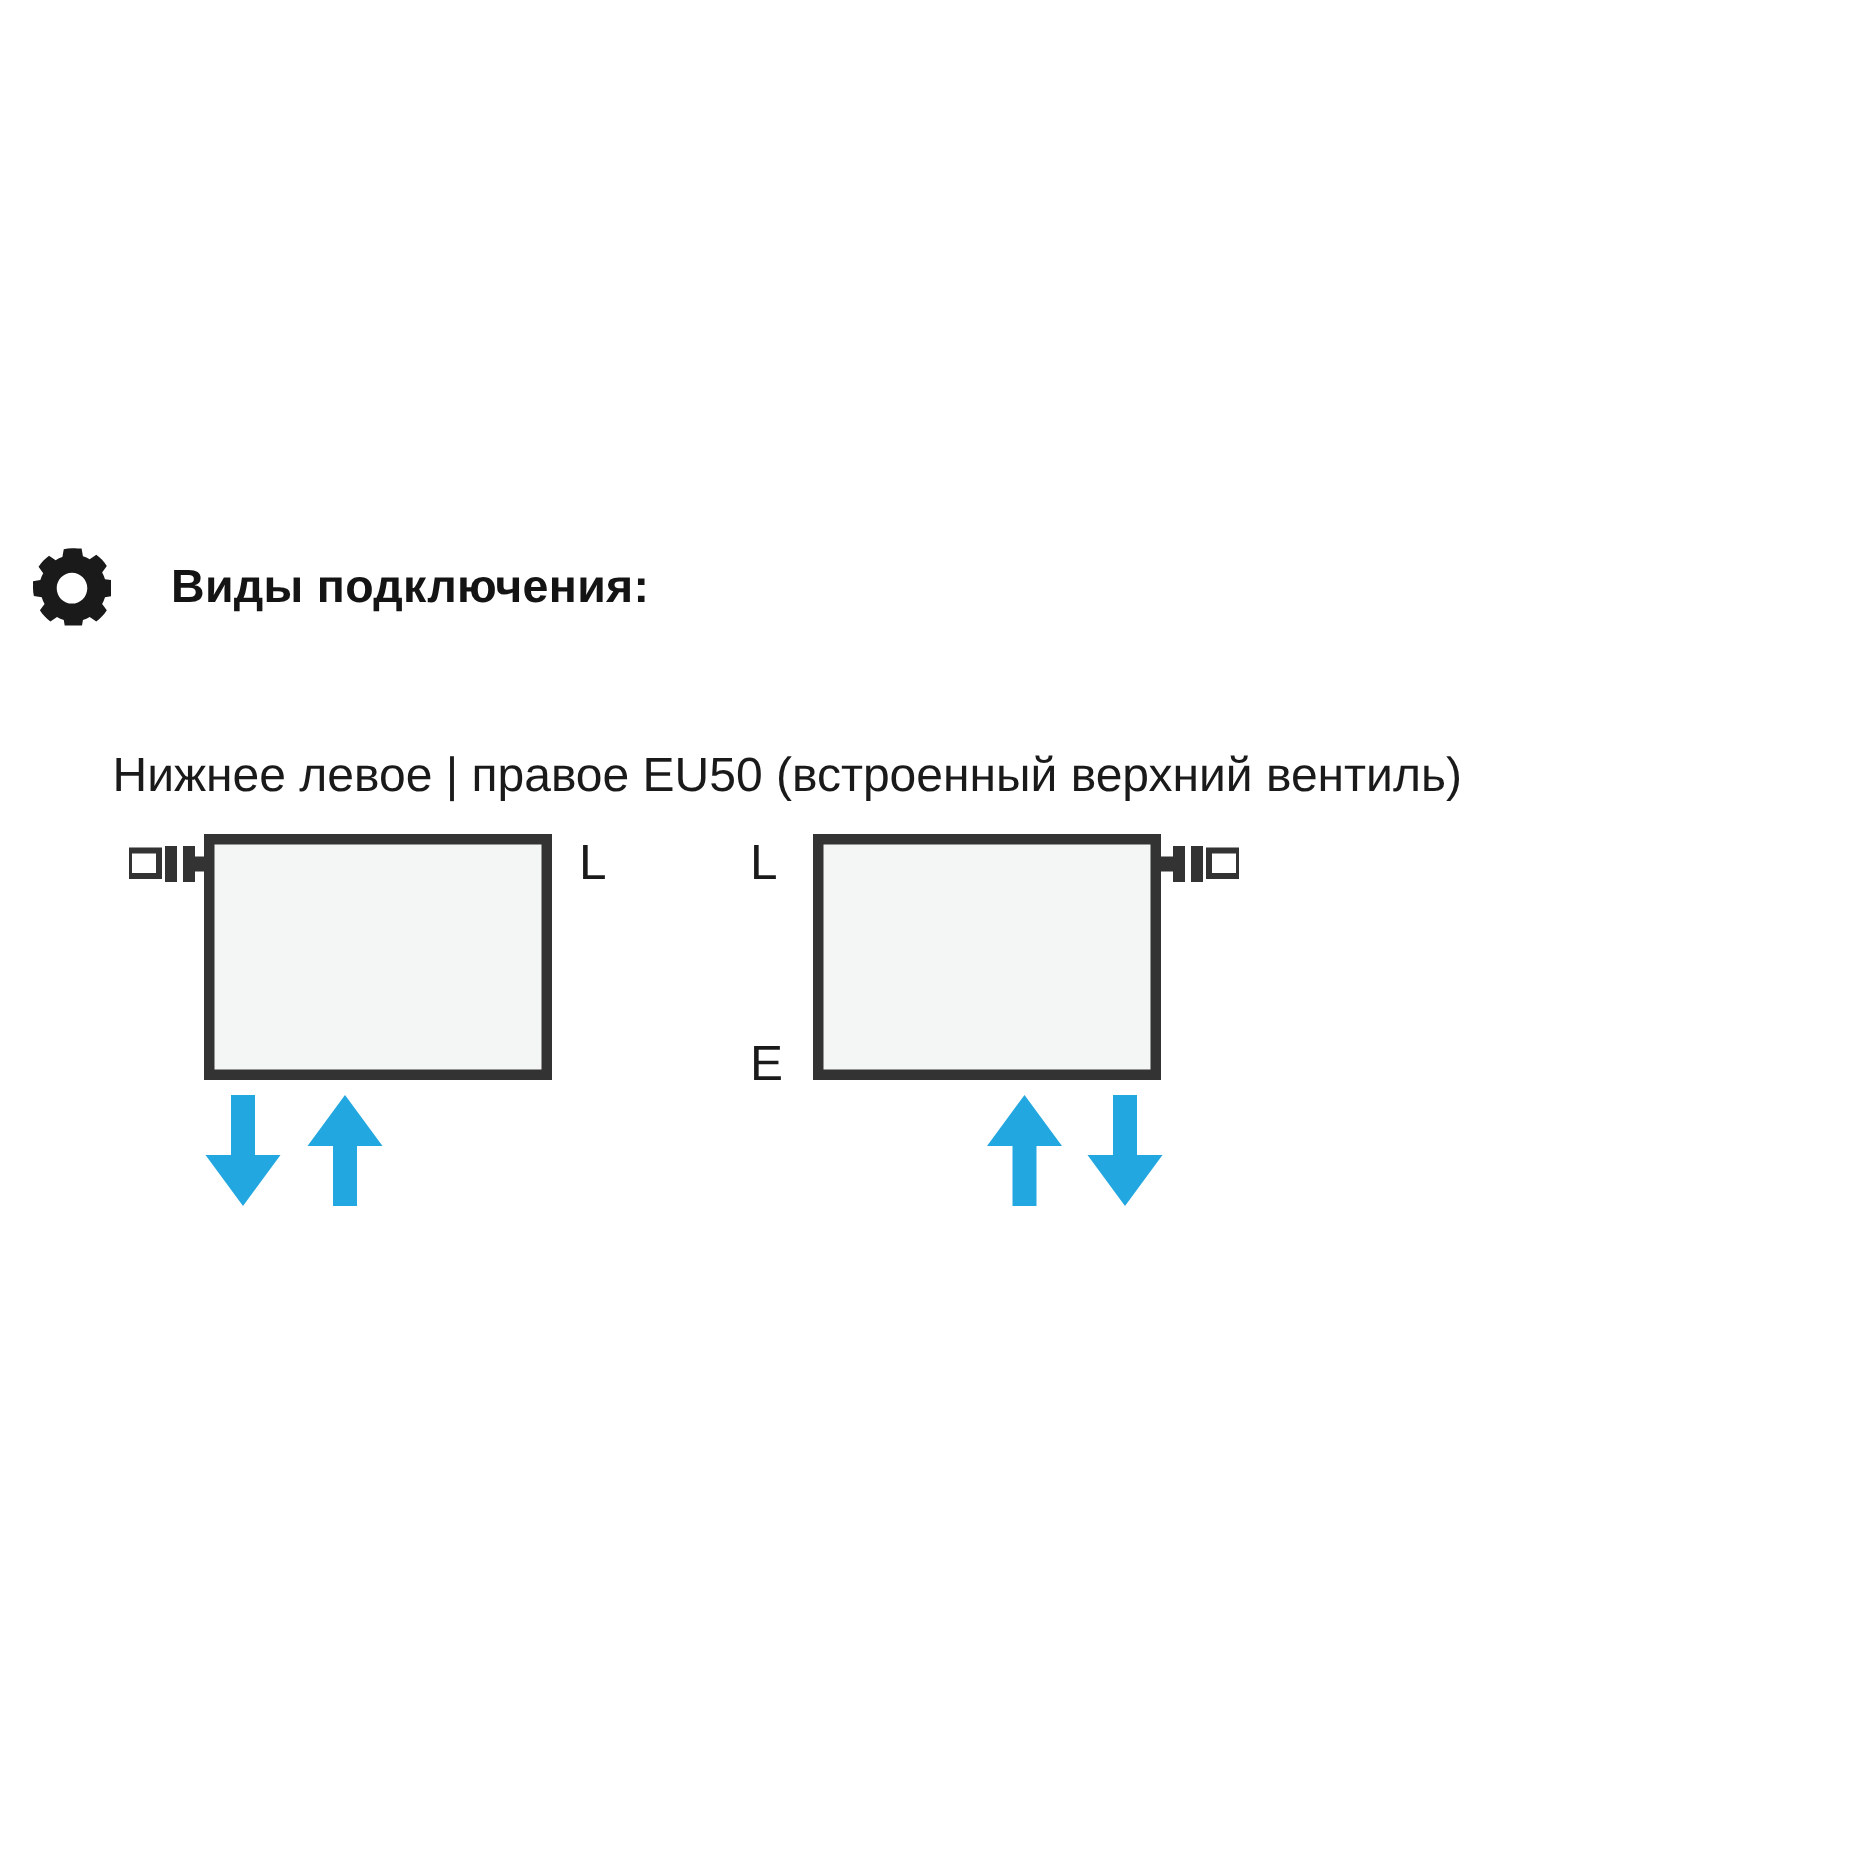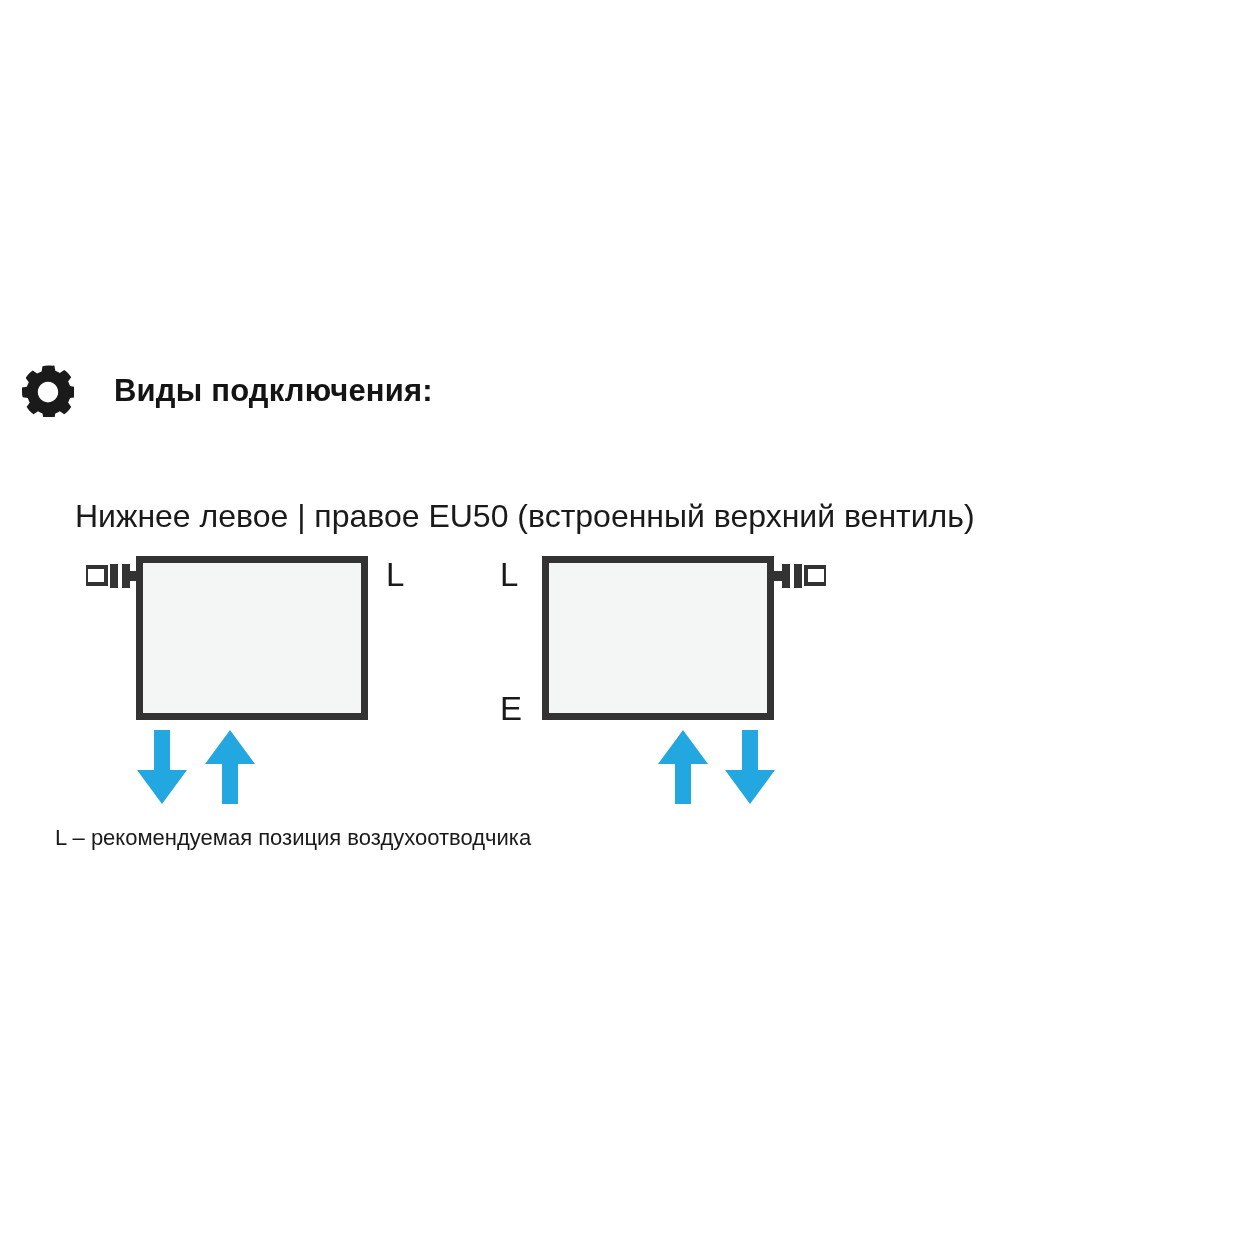--- a/index.html
+++ b/index.html
@@ -158,14 +158,13 @@
   <svg class="arrow" id="arrow-r-up" viewBox="0 0 56 74" xmlns="http://www.w3.org/2000/svg">
     <path fill="#22A7E0" d="M28 0 L53 34 H36 v40 H20 V34 H3 z"></path>
   </svg>
   <svg class="arrow" id="arrow-r-down" viewBox="0 0 56 74" xmlns="http://www.w3.org/2000/svg">
     <path fill="#22A7E0" d="M20 0 h16 v40 h17 L28 74 L3 40 h17 z"></path>
   </svg>
 
 </div>
 
 <div class="legend">
-  <div class="legend-line">L – рекомендуемая позиция воздухоотводчика</div>
 </div>
 
 </body></html>

